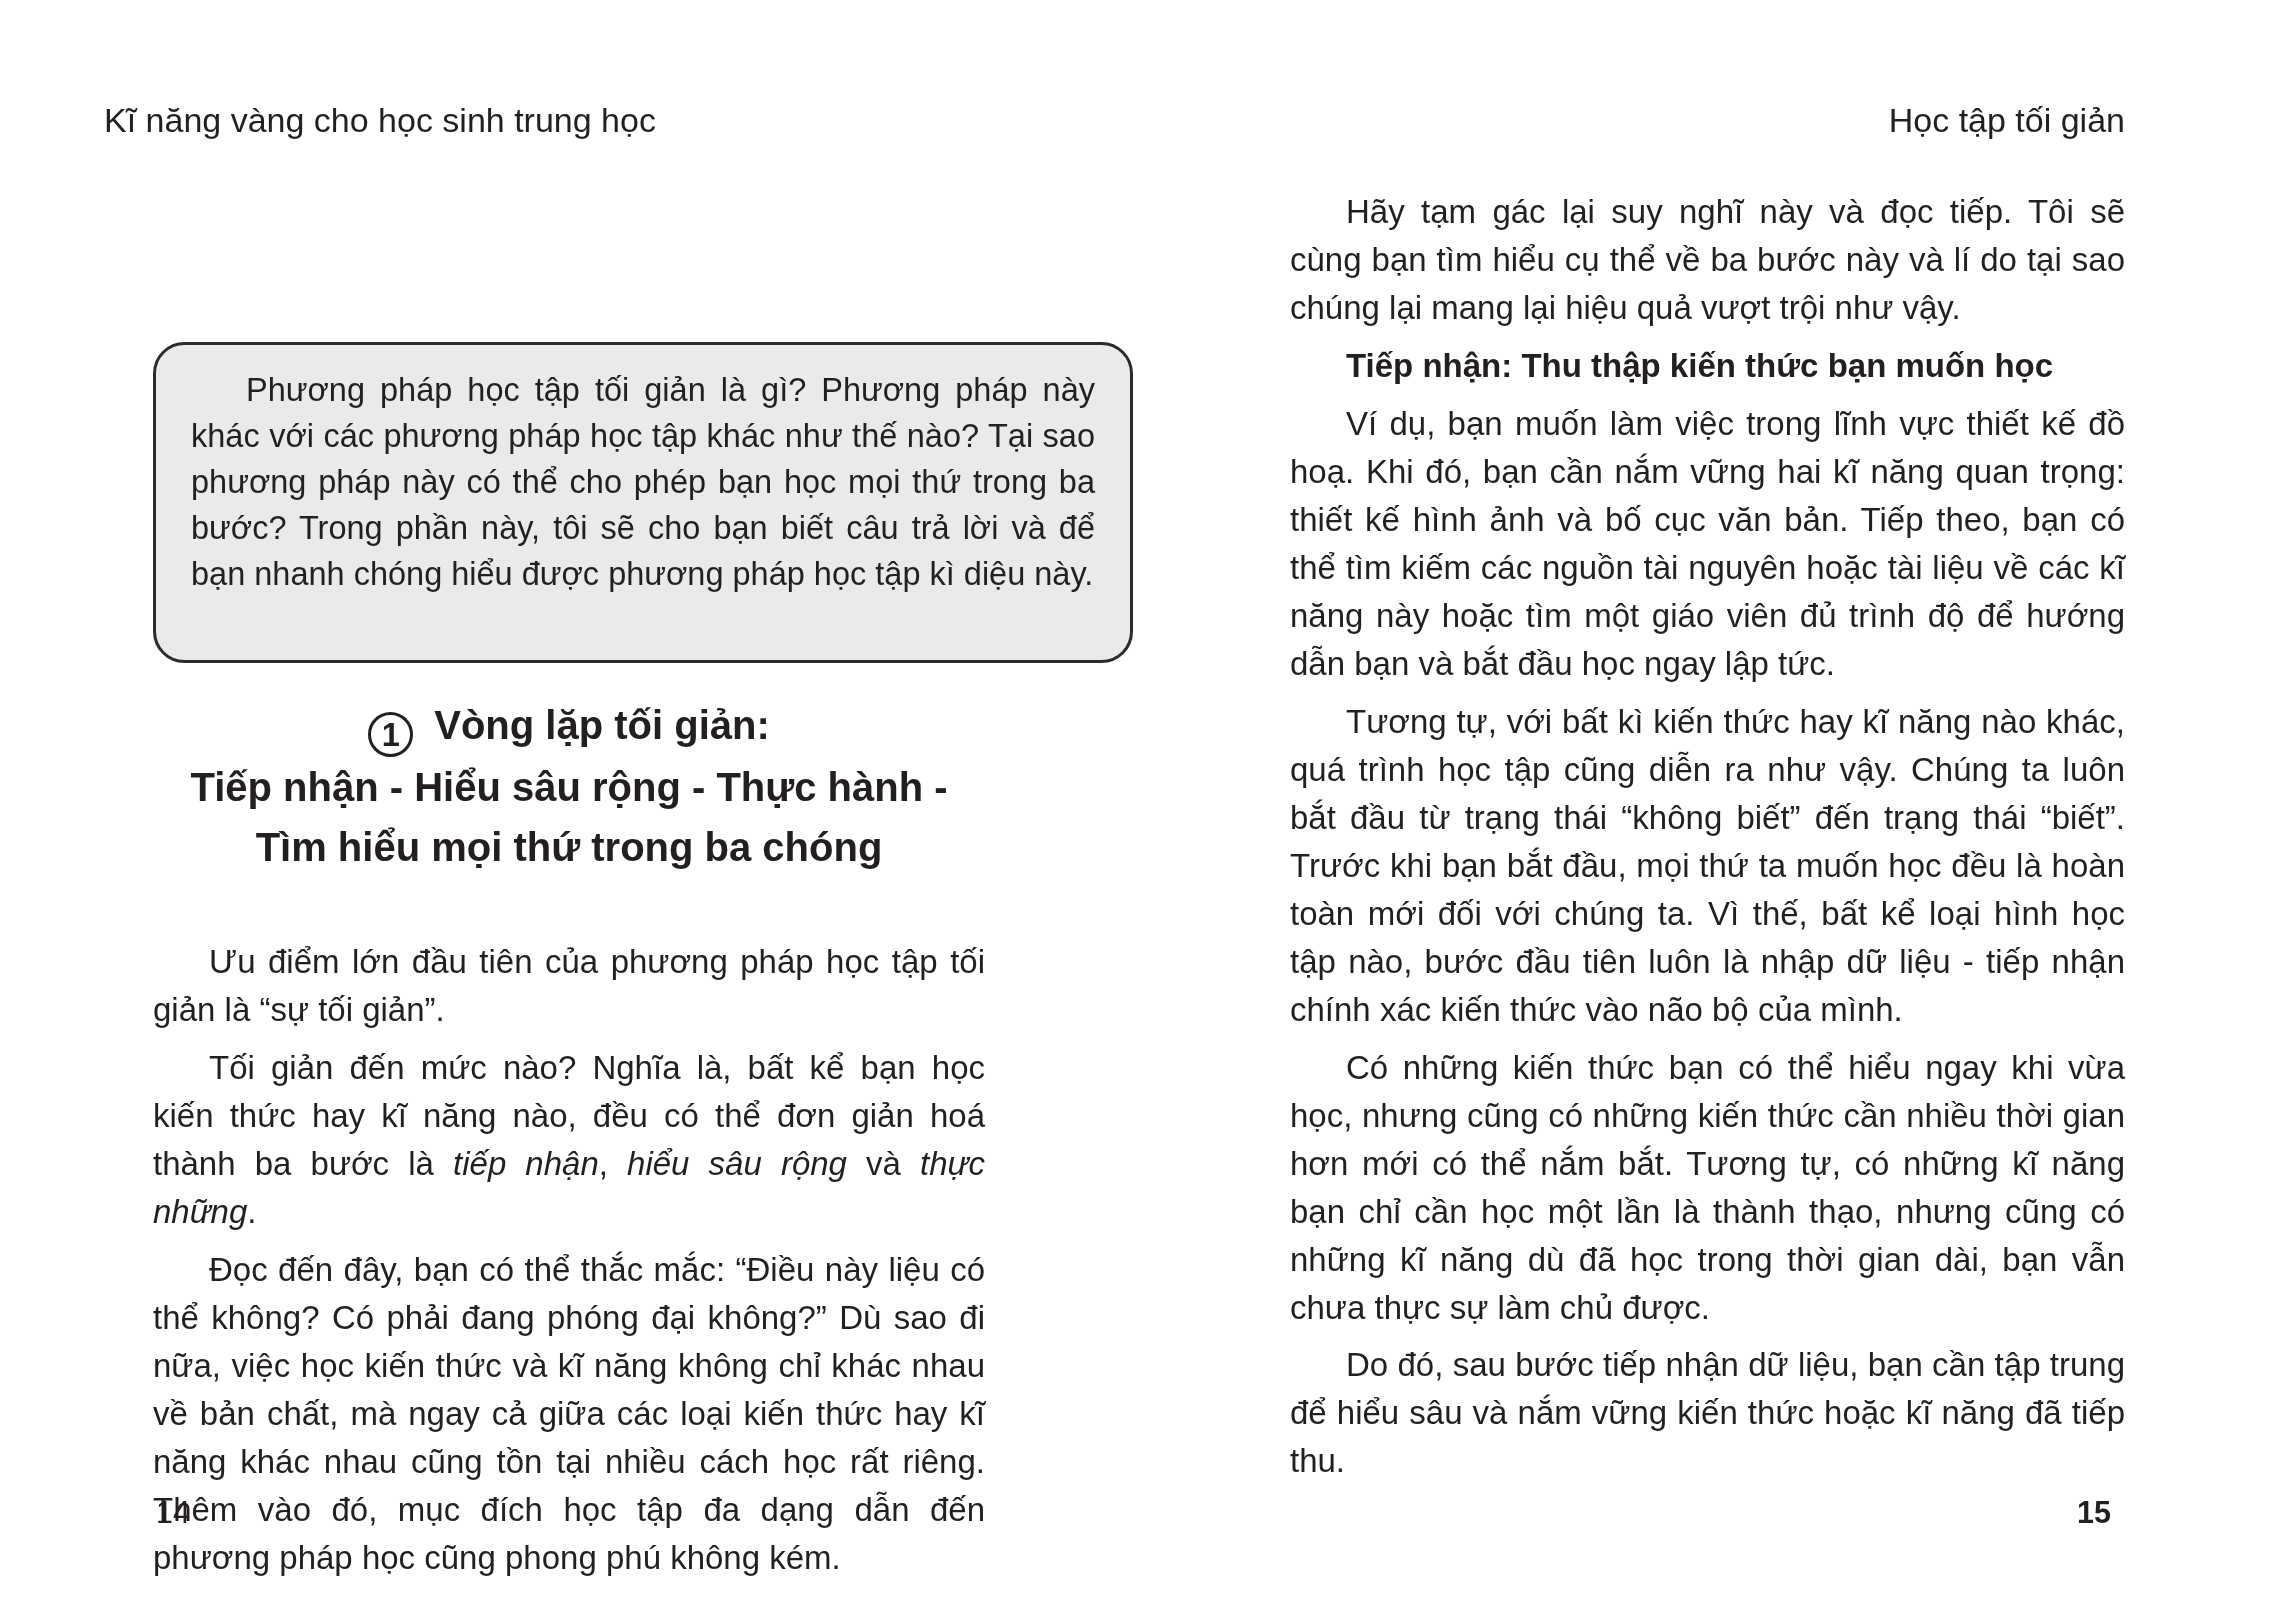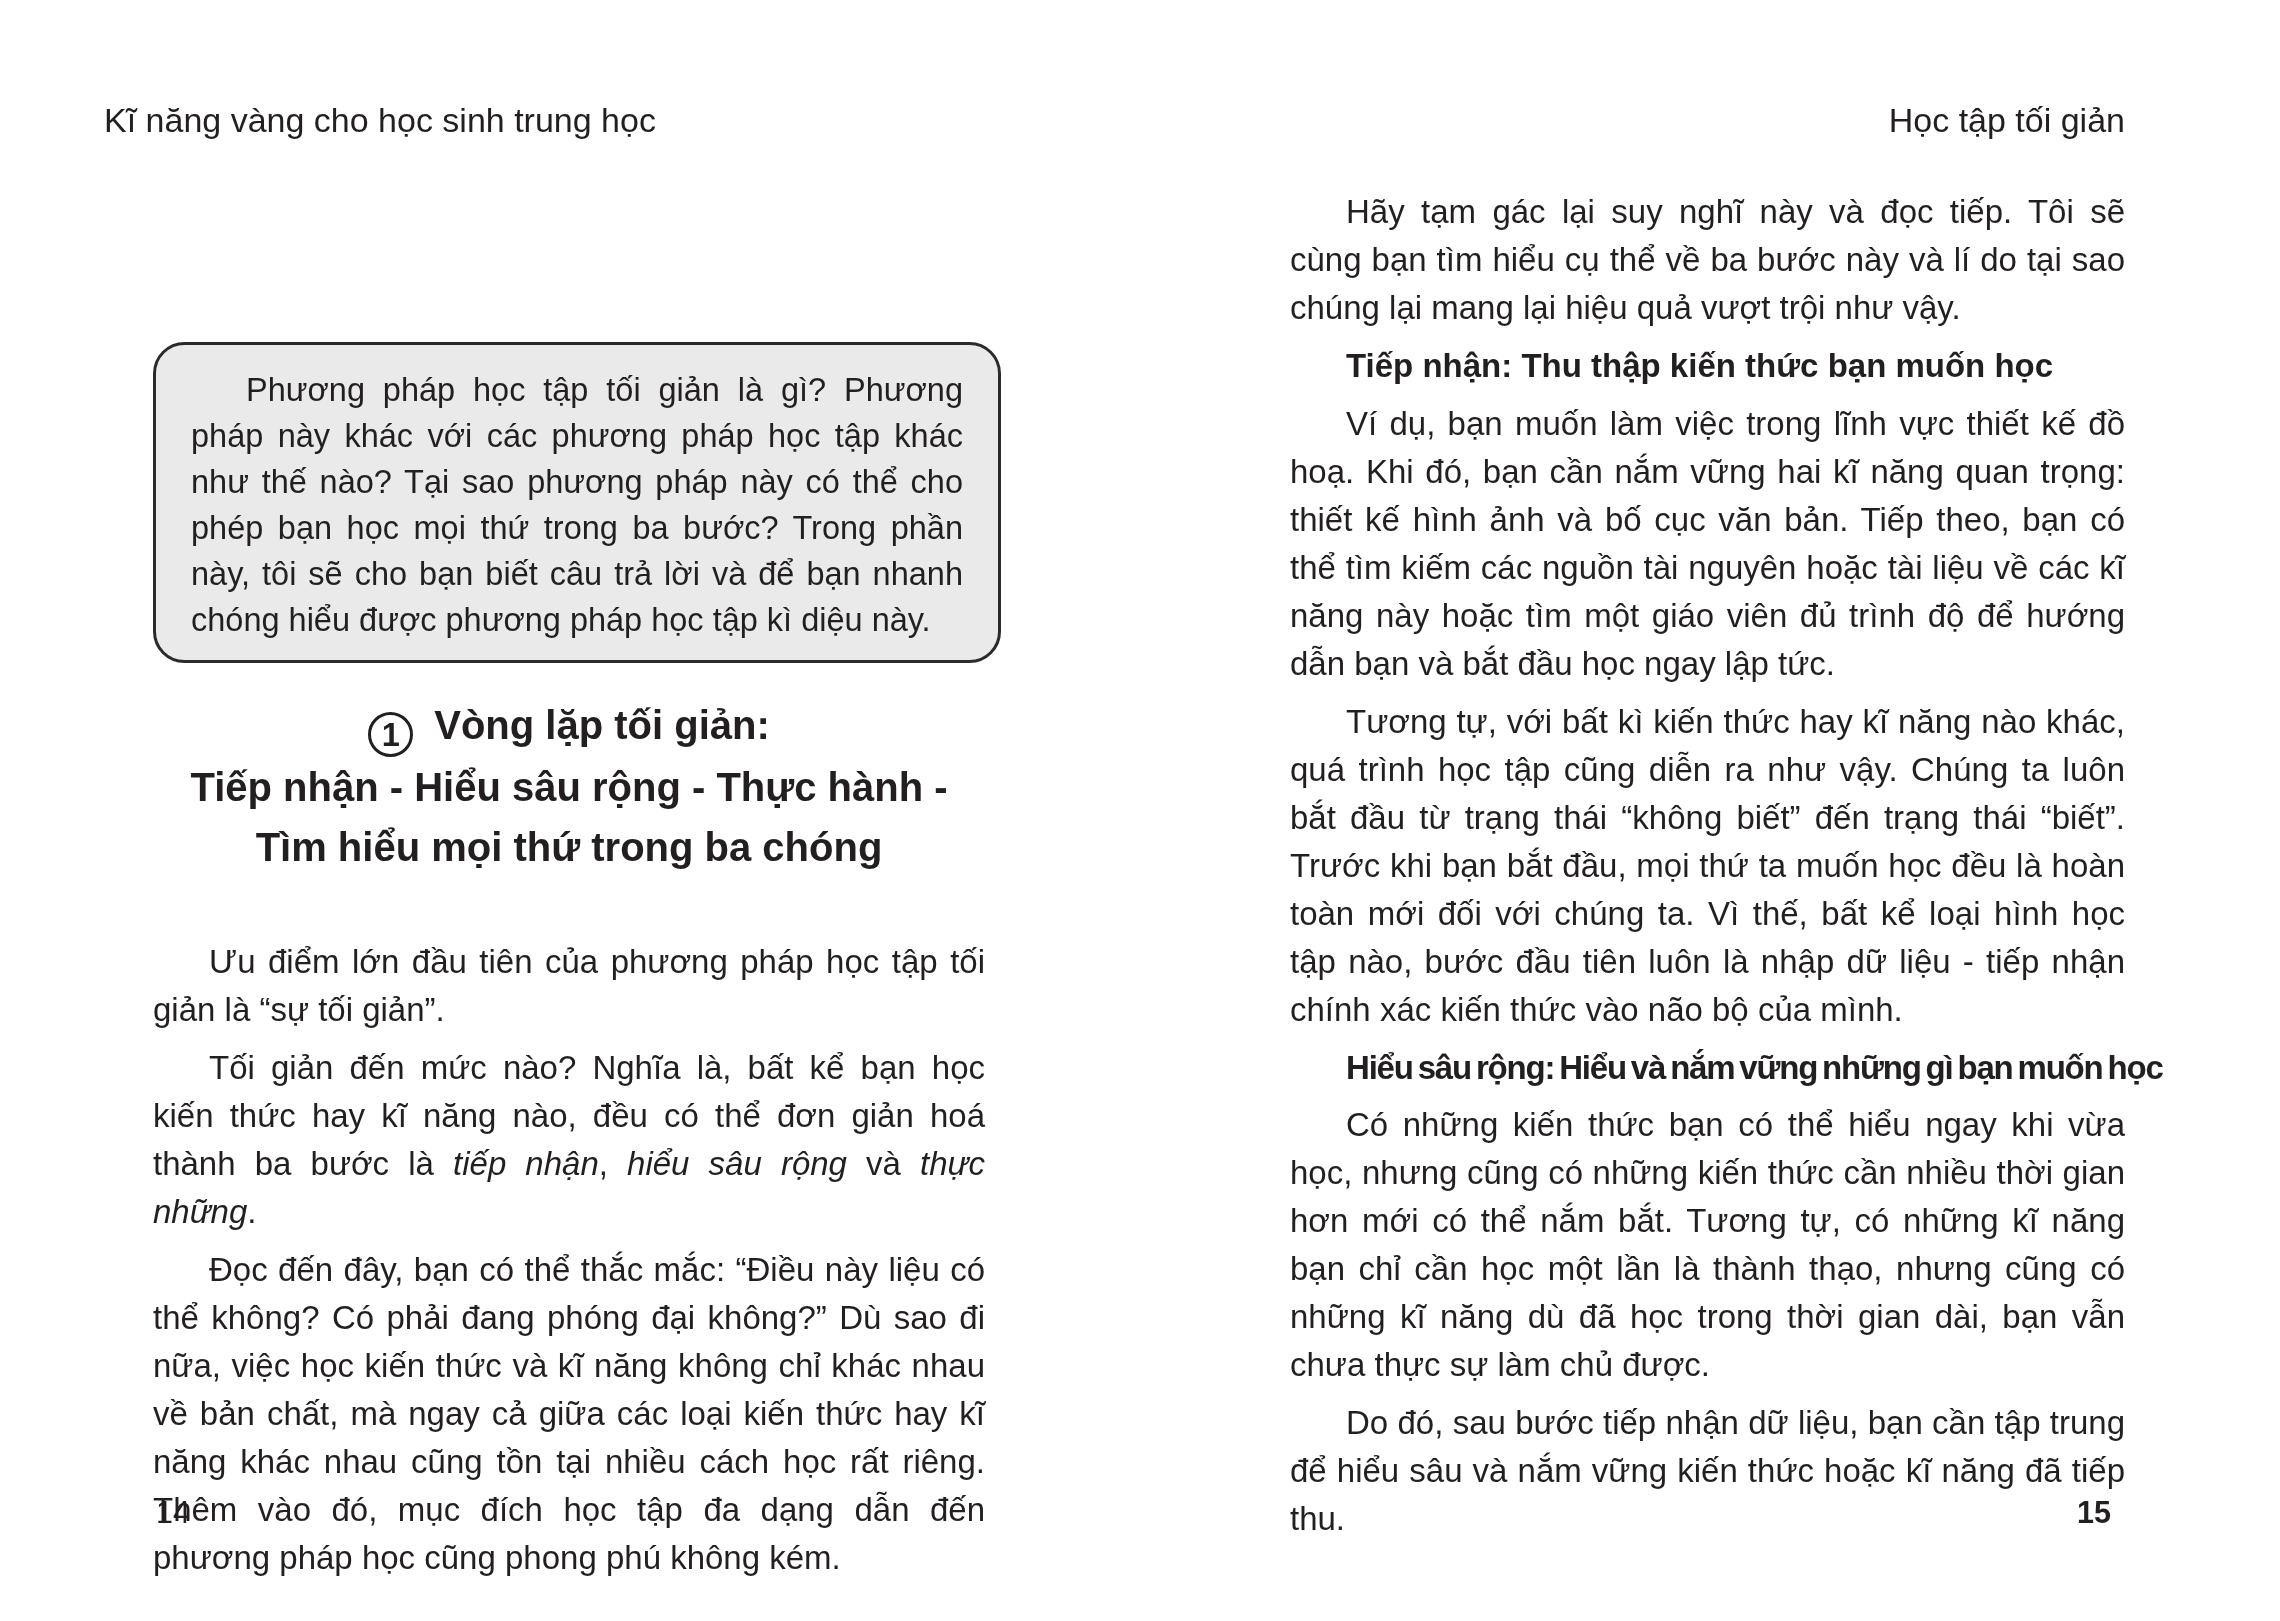--- a/index.html
+++ b/index.html
@@ -18,21 +18,21 @@
     font-size: 34px;
     line-height: 33px;
   }
   .rh-left { left: 104px; }
   .rh-right { right: 155px; text-align: right; }
 
   .intro-box {
     position: absolute;
     left: 153px;
     top: 342px;
-    width: 848px;
+    width: 980px;
     height: 321px;
     box-sizing: border-box;
     background: var(--box_fill, #eaeaea);
     border: 3px solid var(--box_border, #2b2b2b);
     border-radius: 31.5px;
     padding: 21.7px 35px;
   }
   .intro-text {
     margin: 0;
     font-size: 32.5px;
@@ -122,21 +122,20 @@
       <p class="body-paragraph">Ưu điểm lớn đầu tiên của phương pháp học tập tối giản là “sự tối giản”.</p>
       <p class="body-paragraph">Tối giản đến mức nào? Nghĩa là, bất kể bạn học kiến thức hay kĩ năng nào, đều có thể đơn giản hoá thành ba bước là <i>tiếp nhận</i>, <i>hiểu sâu rộng</i> và <i>thực những</i>.</p>
       <p class="body-paragraph">Đọc đến đây, bạn có thể thắc mắc: “Điều này liệu có thể không? Có phải đang phóng đại không?” Dù sao đi nữa, việc học kiến thức và kĩ năng không chỉ khác nhau về bản chất, mà ngay cả giữa các loại kiến thức hay kĩ năng khác nhau cũng tồn tại nhiều cách học rất riêng. Thêm vào đó, mục đích học tập đa dạng dẫn đến phương pháp học cũng phong phú không kém.</p>
     </div>
 
   <div class="body-col right-col">
       <p class="body-paragraph">Hãy tạm gác lại suy nghĩ này và đọc tiếp. Tôi sẽ cùng bạn tìm hiểu cụ thể về ba bước này và lí do tại sao chúng lại mang lại hiệu quả vượt trội như vậy.</p>
       <p class="sub-heading">Tiếp nhận: Thu thập kiến thức bạn muốn học</p>
       <p class="body-paragraph">Ví dụ, bạn muốn làm việc trong lĩnh vực thiết kế đồ hoạ. Khi đó, bạn cần nắm vững hai kĩ năng quan trọng: thiết kế hình ảnh và bố cục văn bản. Tiếp theo, bạn có thể tìm kiếm các nguồn tài nguyên hoặc tài liệu về các kĩ năng này hoặc tìm một giáo viên đủ trình độ để hướng dẫn bạn và bắt đầu học ngay lập tức.</p>
       <p class="body-paragraph">Tương tự, với bất kì kiến thức hay kĩ năng nào khác, quá trình học tập cũng diễn ra như vậy. Chúng ta luôn bắt đầu từ trạng thái “không biết” đến trạng thái “biết”. Trước khi bạn bắt đầu, mọi thứ ta muốn học đều là hoàn toàn mới đối với chúng ta. Vì thế, bất kể loại hình học tập nào, bước đầu tiên luôn là nhập dữ liệu - tiếp nhận chính xác kiến thức vào não bộ của mình.</p>
-      <p class="sub-heading condensed">Hiểu sâu rộng: Hiểu và nắm vững những gì bạn muốn học</p>
       <p class="body-paragraph">Có những kiến thức bạn có thể hiểu ngay khi vừa học, nhưng cũng có những kiến thức cần nhiều thời gian hơn mới có thể nắm bắt. Tương tự, có những kĩ năng bạn chỉ cần học một lần là thành thạo, nhưng cũng có những kĩ năng dù đã học trong thời gian dài, bạn vẫn chưa thực sự làm chủ được.</p>
       <p class="body-paragraph">Do đó, sau bước tiếp nhận dữ liệu, bạn cần tập trung để hiểu sâu và nắm vững kiến thức hoặc kĩ năng đã tiếp thu.</p>
     </div>
 
   <div class="page-number pn-left">14</div>
 
   <div class="page-number pn-right">15</div>
 
 </div>
 

